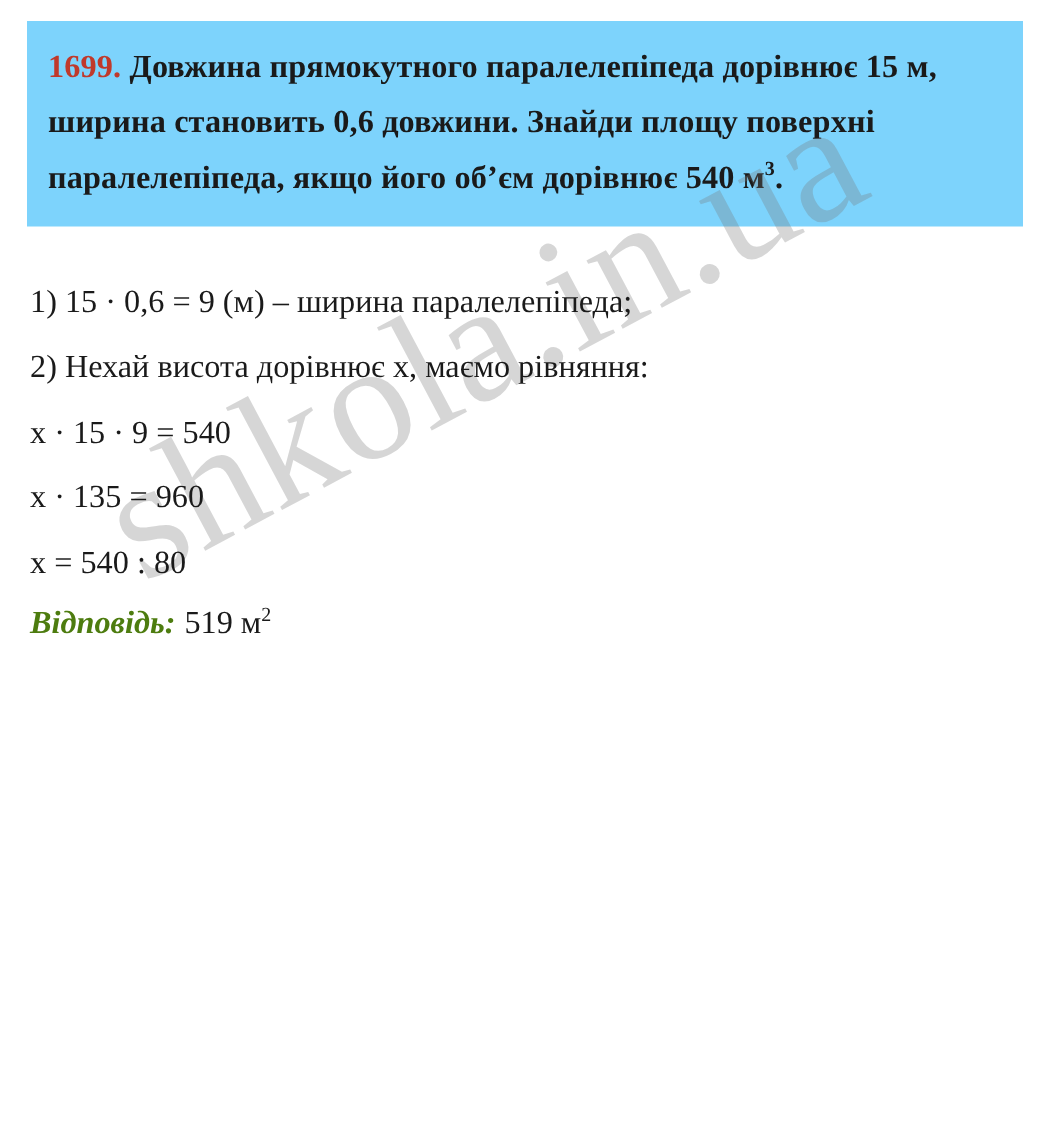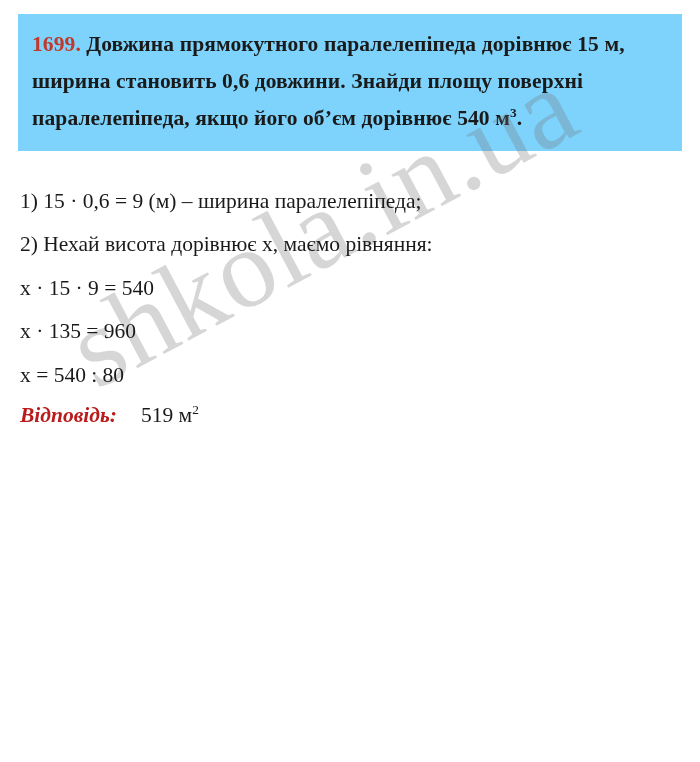--- a/index.html
+++ b/index.html
@@ -88,22 +88,22 @@
     white-space: nowrap;
   }
   .answer-line {
     font-size: 21.5px;
     padding: 6px 0 11px 2px;
     white-space: nowrap;
   }
   .answer-label {
     font-style: italic;
     font-weight: bold;
-    color: #b91c1c;
-    margin-right: 24px;
+    color: #4d7c0f;
+    margin-right: 6px;
   }
 </style>
 </head>
 <body>
 
 <div class="page">
 
   <div class="statement">
     <p>
       <span class="task-num">1699.</span>

